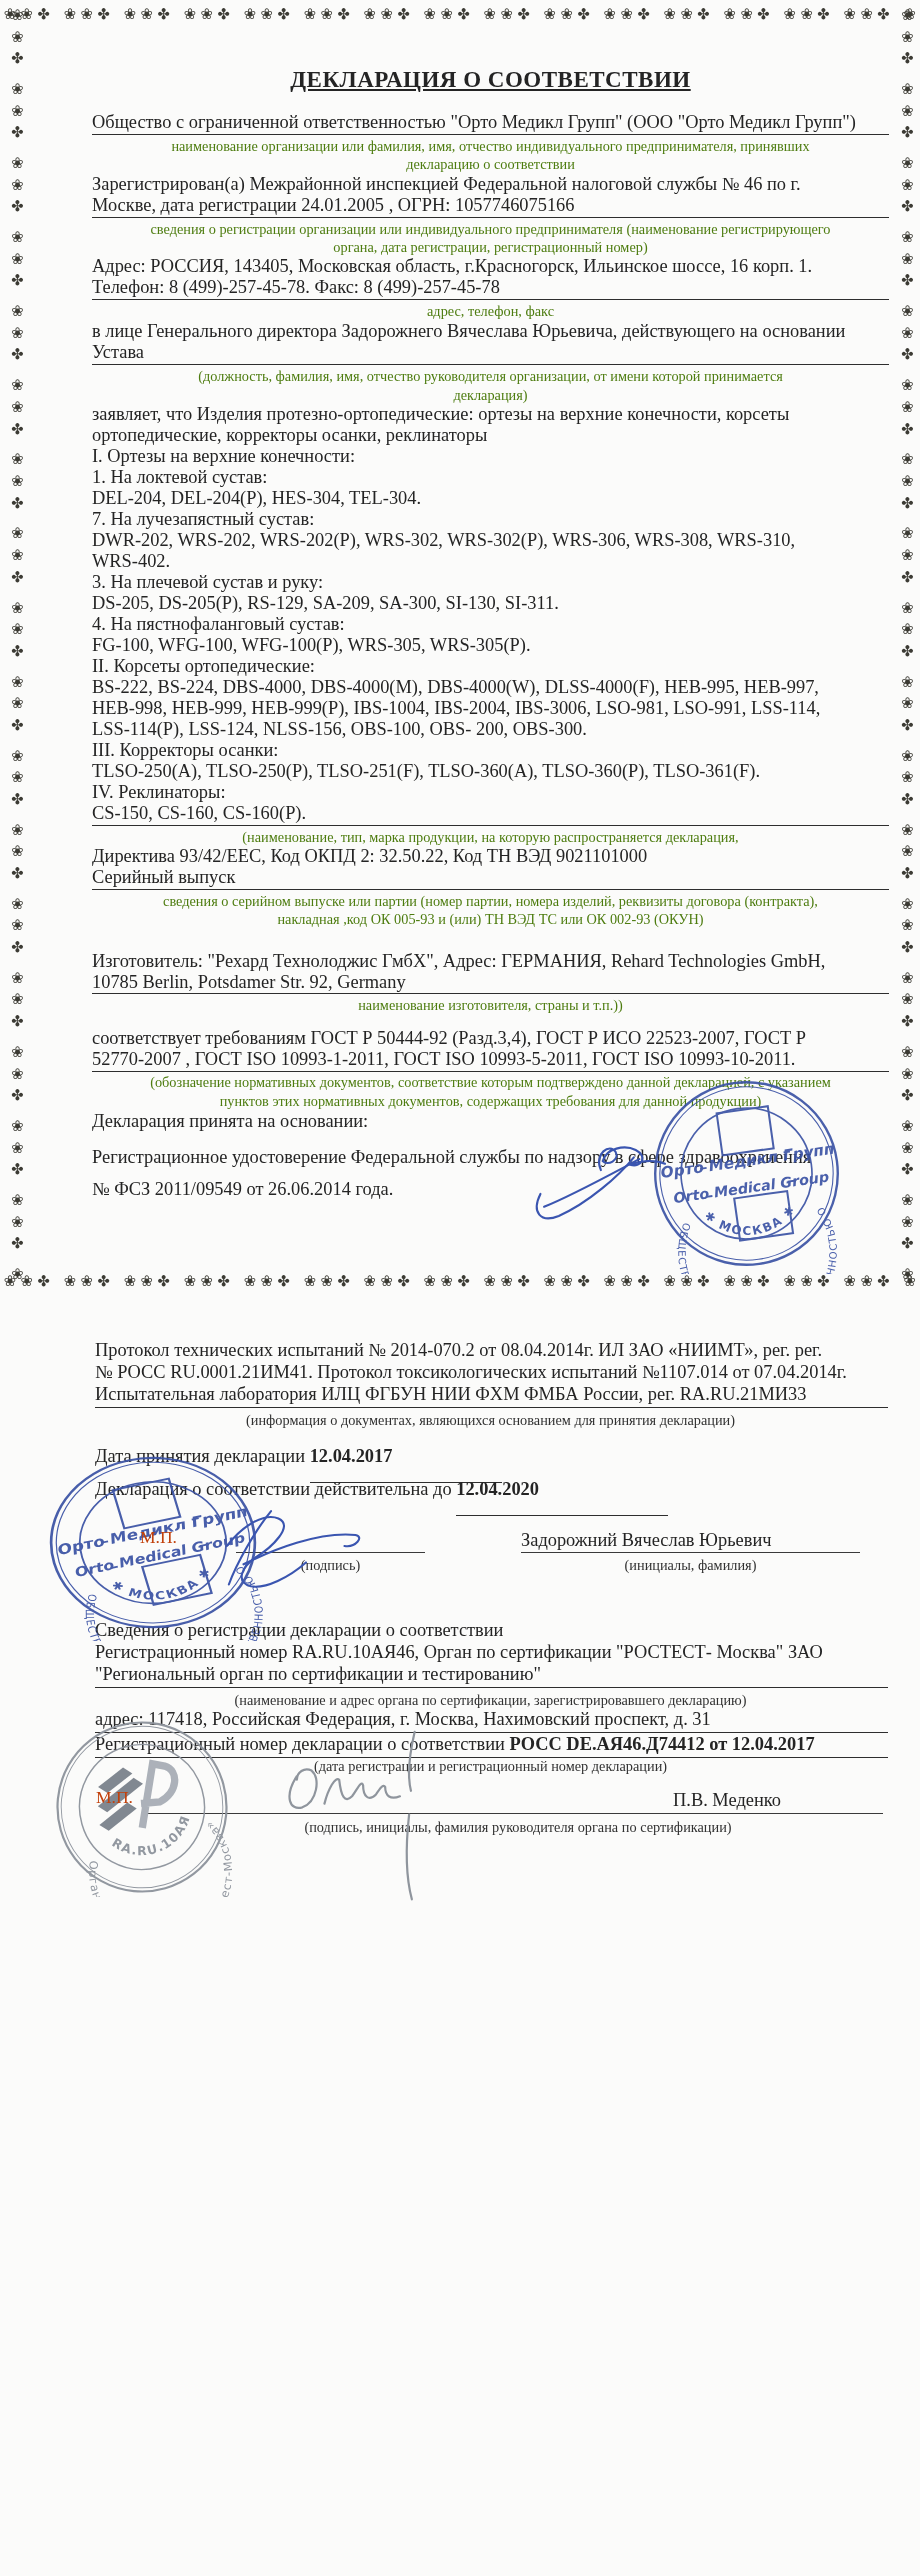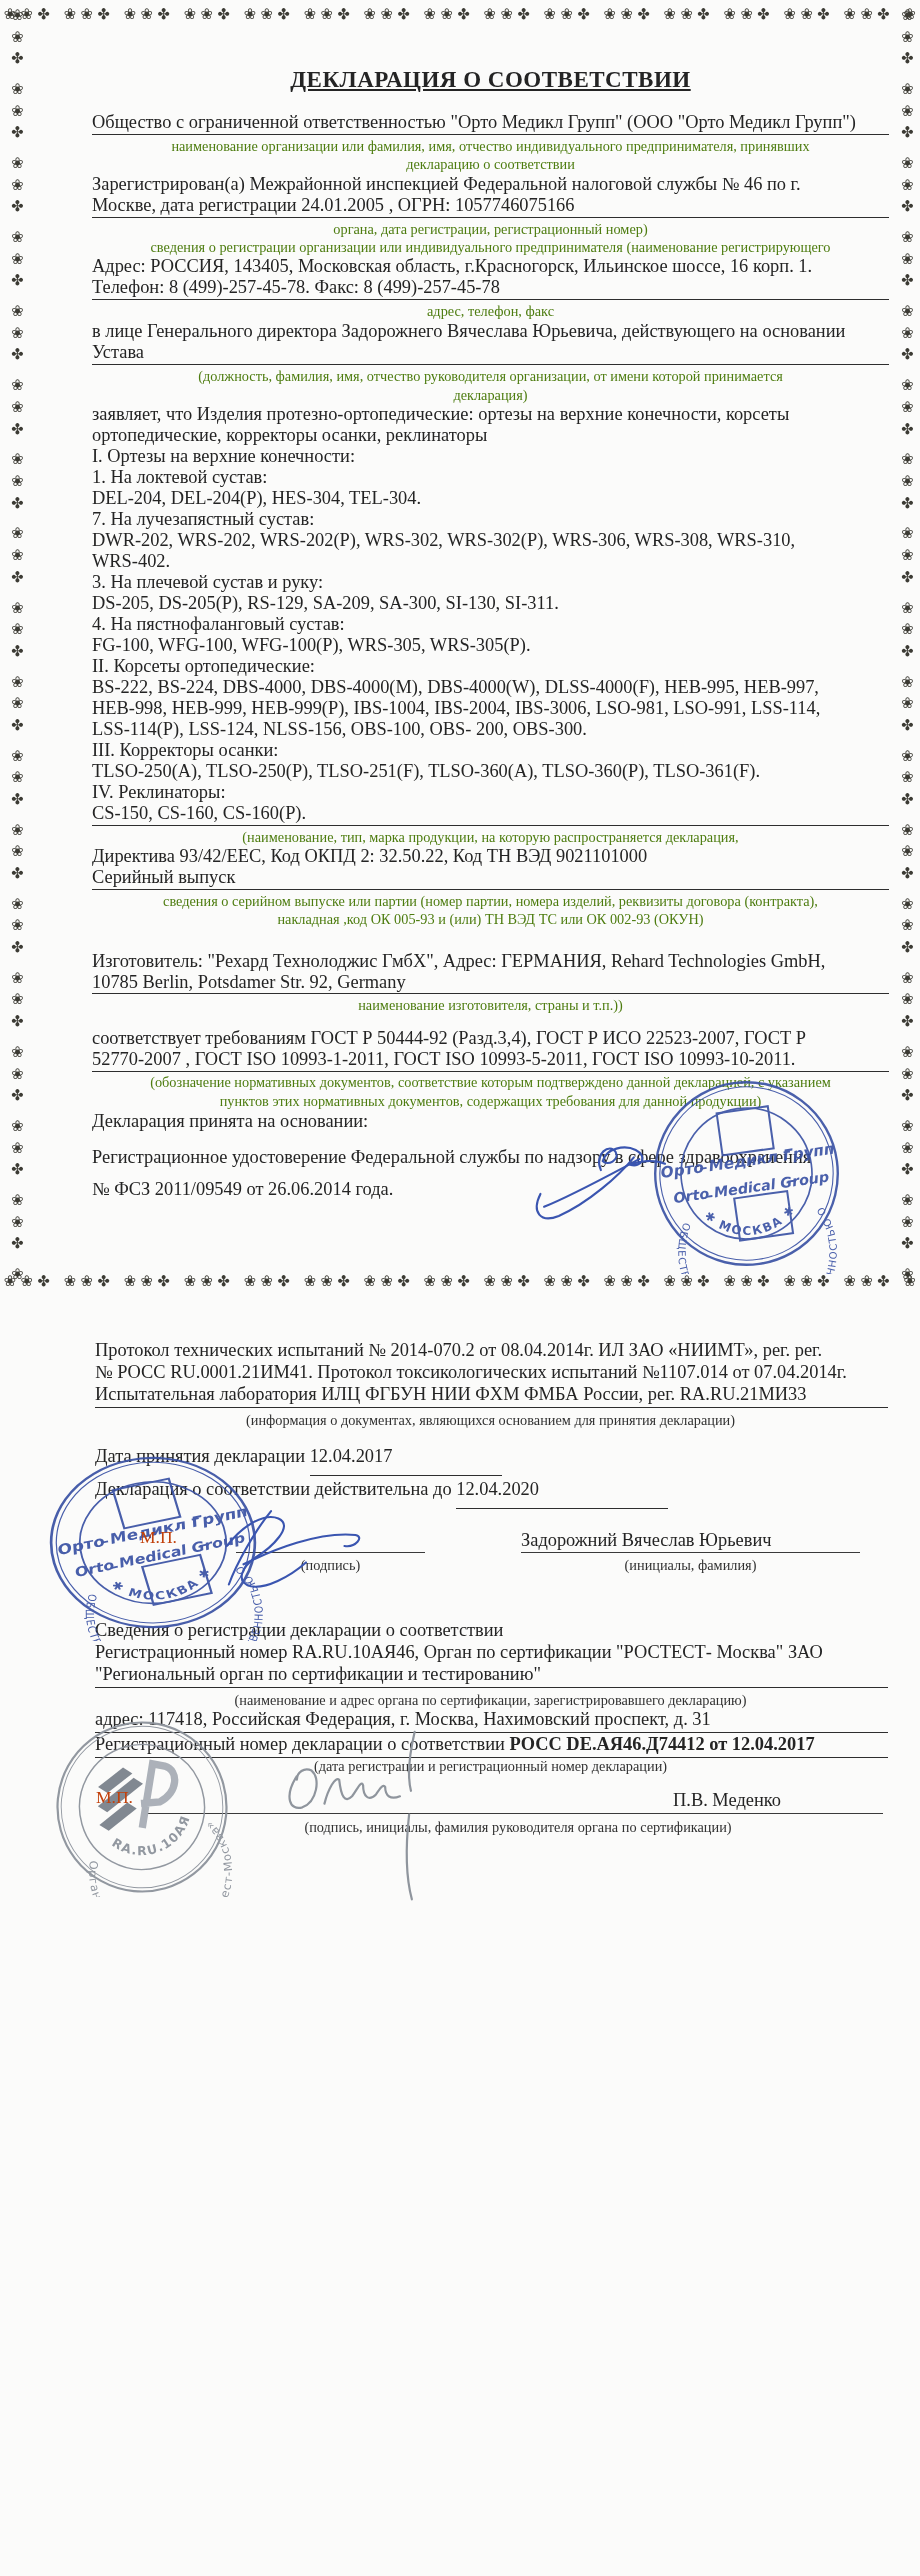--- a/index.html
+++ b/index.html
@@ -21,21 +21,21 @@
   #p1-lines{position:absolute;left:92px;top:66px;width:797px;}
   .L-t{font-size:23px;font-weight:bold;text-align:center;letter-spacing:0.5px;margin-bottom:18.4px;line-height:28px;text-decoration:underline;}
   .L-m{font-size:18.4px;line-height:21px;}
   .L-mu{font-size:18.4px;line-height:21px;border-bottom:1.4px solid #2e2e2e;padding-bottom:0.9px;margin-bottom:1.8px;}
   .L-s{font-size:14.3px;line-height:18.4px;text-align:center;color:#4d7c0f;}
   
   .abs{position:absolute;}
   .m2{font-size:18.4px;line-height:22px;}
   .u-block{border-bottom:1.4px solid #2e2e2e;padding-bottom:1.8px;}
   .small2{font-size:14.3px;line-height:18.4px;text-align:center;color:#313131;}
-  .ul-span{border-bottom:1.4px solid #2e2e2e;padding-bottom:9px;}
+  .ul-span{border-bottom:1.4px solid #2e2e2e;padding-bottom:16px;font-weight:bold;}
   .rule{border-top:1.4px solid #3a3a3a;height:0;}
   .bold{font-weight:bold;}
   .mp{font-size:17.5px;color:#c2410c;z-index:7;}
   .stamp,.sig{position:absolute;z-index:5;}
   .overlab{z-index:7;}
   svg text{font-family:"DejaVu Sans",sans-serif;}
 </style>
 </head>
 <body>
 
@@ -44,22 +44,22 @@
 <div class="b-strip b-left">❀❀✤ ❀❀✤ ❀❀✤ ❀❀✤ ❀❀✤ ❀❀✤ ❀❀✤ ❀❀✤ ❀❀✤ ❀❀✤ ❀❀✤ ❀❀✤ ❀❀✤ ❀❀✤ ❀❀✤ ❀❀✤ ❀❀✤ ❀❀✤ ❀❀✤ ❀❀✤ ❀❀✤ ❀❀✤ ❀❀✤ ❀❀✤ ❀❀✤ ❀❀✤ ❀❀✤ ❀❀✤ ❀❀✤ ❀❀✤ ❀❀✤ ❀❀✤ ❀❀✤ ❀❀✤ ❀❀✤ ❀❀✤ ❀❀✤ ❀❀✤ ❀❀✤ ❀❀✤ ❀❀✤ ❀❀✤ ❀❀✤ ❀❀✤ </div>
 <div class="b-strip b-right">❀❀✤ ❀❀✤ ❀❀✤ ❀❀✤ ❀❀✤ ❀❀✤ ❀❀✤ ❀❀✤ ❀❀✤ ❀❀✤ ❀❀✤ ❀❀✤ ❀❀✤ ❀❀✤ ❀❀✤ ❀❀✤ ❀❀✤ ❀❀✤ ❀❀✤ ❀❀✤ ❀❀✤ ❀❀✤ ❀❀✤ ❀❀✤ ❀❀✤ ❀❀✤ ❀❀✤ ❀❀✤ ❀❀✤ ❀❀✤ ❀❀✤ ❀❀✤ ❀❀✤ ❀❀✤ ❀❀✤ ❀❀✤ ❀❀✤ ❀❀✤ ❀❀✤ ❀❀✤ ❀❀✤ ❀❀✤ ❀❀✤ ❀❀✤ </div>
 
 <div id="p1-lines">
     <div class="L-t">ДЕКЛАРАЦИЯ О СООТВЕТСТВИИ</div>
     <div class="L-mu">Общество с ограниченной ответственностью "Орто Медикл Групп"  (ООО "Орто Медикл Групп")</div>
     <div class="L-s">наименование организации или фамилия, имя, отчество индивидуального предпринимателя, принявших</div>
     <div class="L-s">декларацию о соответствии</div>
     <div class="L-m">Зарегистрирован(а) Межрайонной инспекцией Федеральной налоговой службы № 46 по г.</div>
     <div class="L-mu">Москве, дата регистрации 24.01.2005 , ОГРН: 1057746075166</div>
+    <div class="L-s">сведения о регистрации организации или индивидуального предпринимателя (наименование регистрирующего</div>
     <div class="L-s">органа, дата регистрации, регистрационный номер)</div>
-    <div class="L-s">сведения о регистрации организации или индивидуального предпринимателя (наименование регистрирующего</div>
     <div class="L-m">Адрес: РОССИЯ, 143405, Московская область, г.Красногорск, Ильинское шоссе, 16 корп. 1.</div>
     <div class="L-mu">Телефон: 8 (499)-257-45-78. Факс: 8 (499)-257-45-78</div>
     <div class="L-s">адрес, телефон, факс</div>
     <div class="L-mu" style="margin-top: 1px;">в лице Генерального директора Задорожнего Вячеслава Юрьевича, действующего на основании Устава</div>
     <div class="L-s">(должность, фамилия, имя, отчество руководителя организации, от имени которой принимается</div>
     <div class="L-s">декларация)</div>
     <div class="L-m">заявляет, что Изделия протезно-ортопедические: ортезы на верхние конечности, корсеты</div>
     <div class="L-m">ортопедические, корректоры осанки, реклинаторы</div>
     <div class="L-m">I. Ортезы на верхние конечности:</div>
     <div class="L-m">1. На локтевой сустав:</div>

